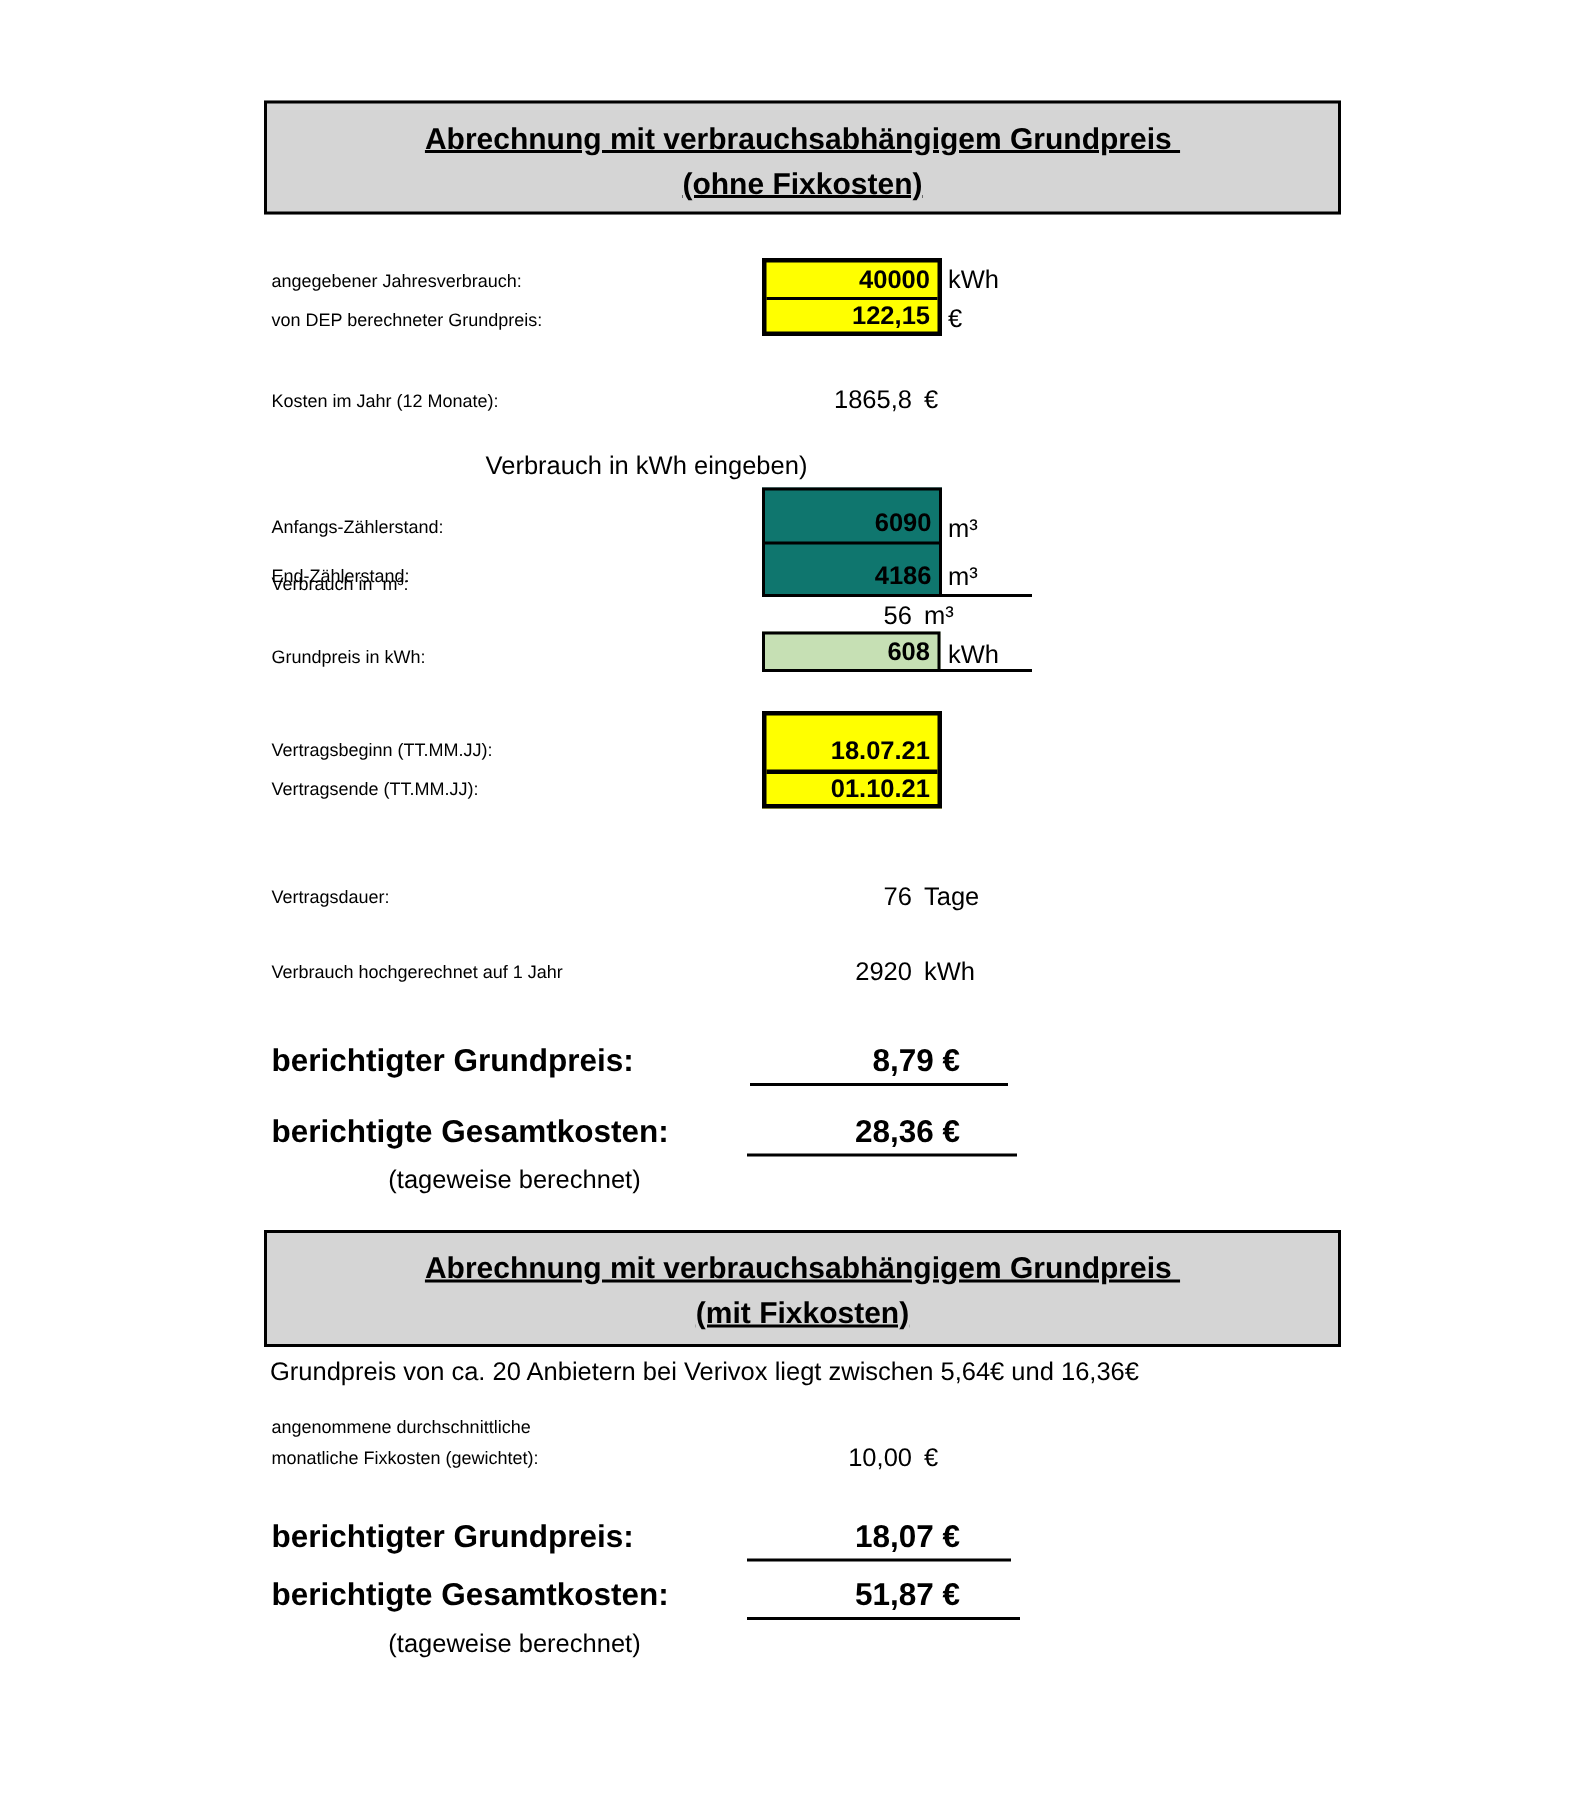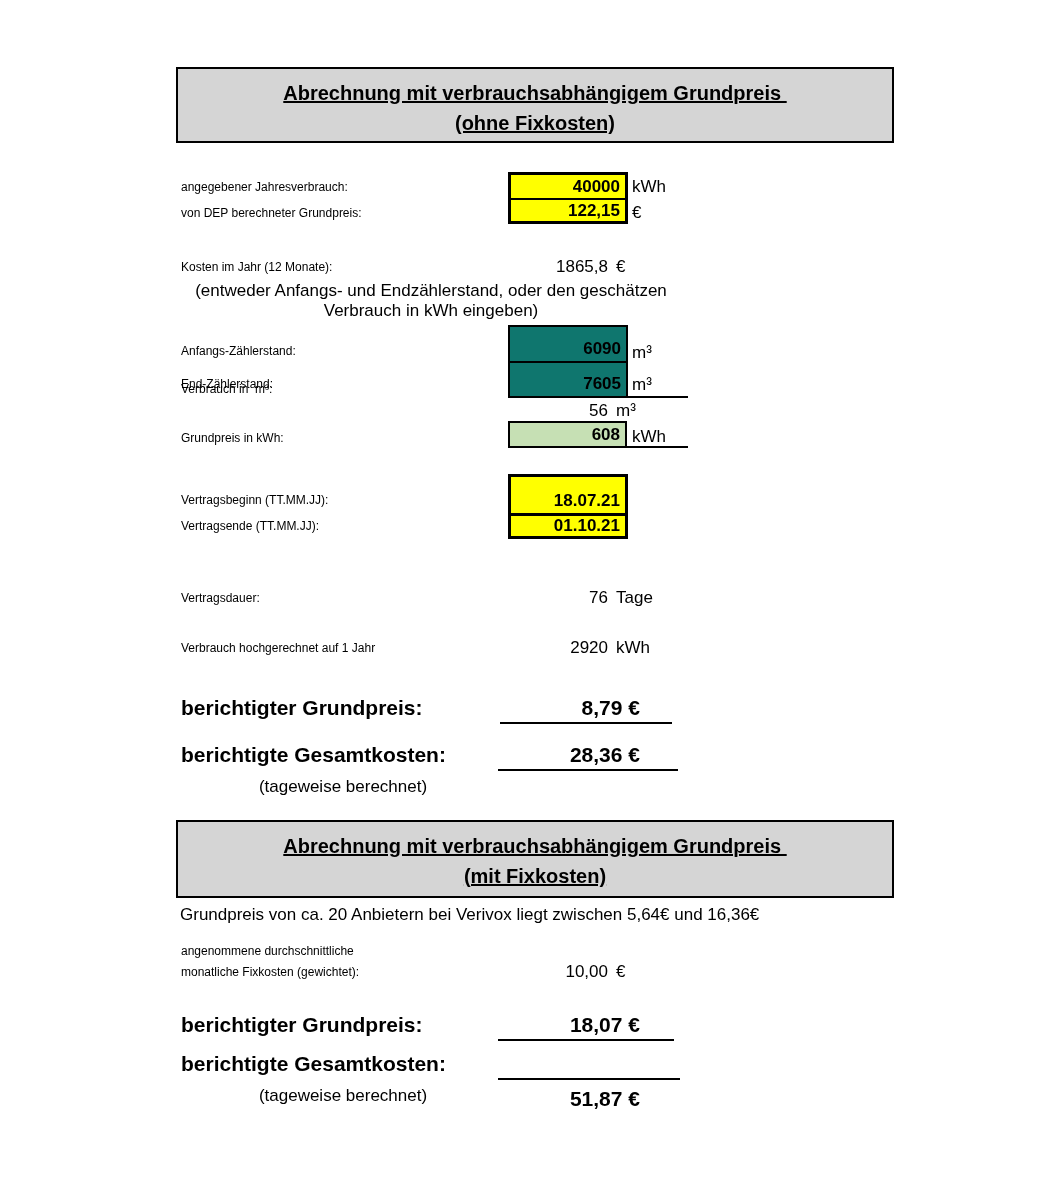--- a/index.html
+++ b/index.html
@@ -61,29 +61,28 @@
     <div class="cell divider" style="height:25px;text-align:center;">40000</div>
     <div class="cell" style="height:21px;">122,15</div>
   </div>
   <div class="unit unit-box" style="top:177px;">kWh</div>
   <div class="unit unit-box" style="top:203px;">€</div>
 
   <div class="lbl" style="top:257px;">Kosten im Jahr (12 Monate):</div>
   <div class="val" style="top:257px;">1865,8</div>
   <div class="unit" style="top:257px;">€</div>
 
-  <div class="note" style="top:281px;">(entweder Anfangs- und Endzählerstand, oder den geschätzen</div>
   <div class="note" style="top:301px;">Verbrauch in kWh eingeben)</div>
 
   <div class="lbl" style="top:341px;">Anfangs-Zählerstand:</div>
   <div class="lbl" style="top:374px;">End-Zählerstand:</div>
 
   <div class="pair" style="top:325px; height:73px; border-width:2px; background:#0f766e;">
     <div class="cell divider bottom-align" style="height:36px;">6090</div>
-    <div class="cell bottom-align" style="height:33px;">7605</div>
+    <div class="cell bottom-align" style="height:33px;">4186</div>
   </div>
   <div class="unit unit-box" style="top:343px;">m³</div>
   <div class="unit unit-box" style="top:375px;">m³</div>
   <div class="hline" style="left:508px; top:396px; width:180px;"></div>
 
   <div class="lbl" style="top:379px;">Verbrauch in  m³:</div>
   <div class="val" style="top:401px;">56</div>
   <div class="unit" style="top:401px;">m³</div>
 
   <div class="lbl" style="top:428px;">Grundpreis in kWh:</div>
@@ -127,18 +126,18 @@
   <div class="lbl" style="top:941px;">angenommene durchschnittliche</div>
   <div class="lbl" style="top:962px;">monatliche Fixkosten (gewichtet):</div>
   <div class="val" style="top:962px;">10,00</div>
   <div class="unit" style="top:962px;">€</div>
 
   <div class="total-lbl" style="top:1013px;">berichtigter Grundpreis:</div>
   <div class="total-val" style="top:1013px;">18,07 €</div>
   <div class="hline" style="left:498px; top:1039px; width:176px;"></div>
 
   <div class="total-lbl" style="top:1052px;">berichtigte Gesamtkosten:</div>
-  <div class="total-val" style="top:1052px;margin-top:35px;">51,87 €</div>
+  <div class="total-val" style="top:1052px;">51,87 €</div>
   <div class="hline" style="left:498px; top:1078px; width:182px;"></div>
 
   <div class="center-sm" style="top:1086px;">(tageweise berechnet)</div>
 
 </div>
 
 </body></html>

